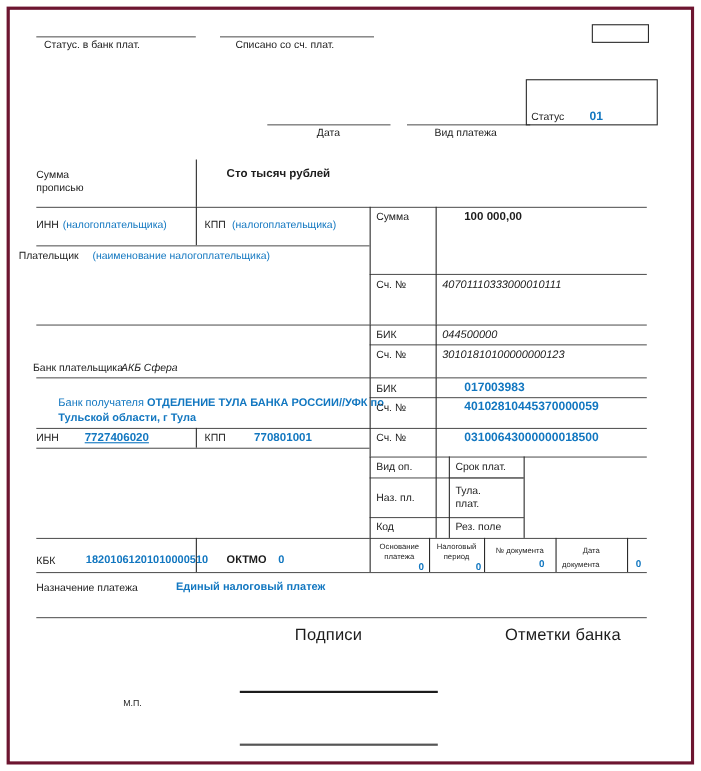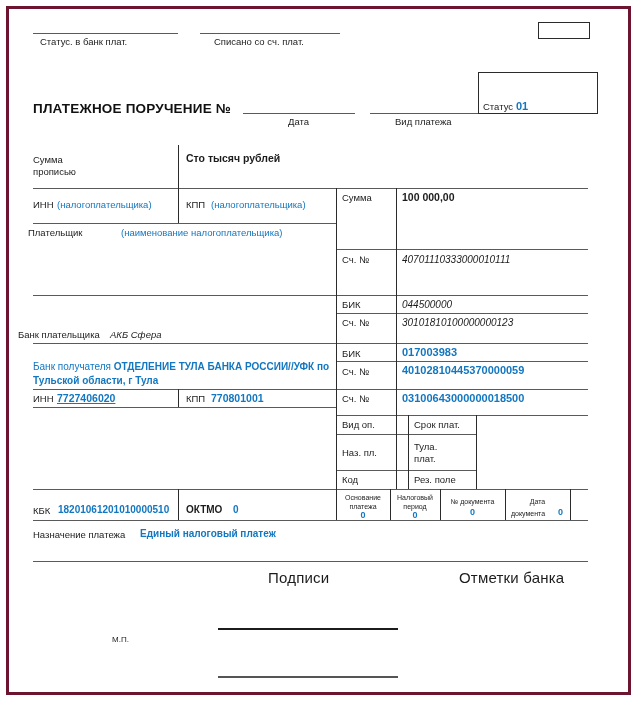--- a/index.html
+++ b/index.html
@@ -60,21 +60,21 @@
   }
   .t {
     position: absolute;
     font-size: 9.5px;
     color: #1c1c1c;
     line-height: 12px;
     white-space: nowrap;
   }
   .t.small { font-size: 8px; line-height: 10px; }
   .t.tiny  { font-size: 7px;  line-height: 9px; }
-  .b  { font-weight: bold; }
+  .b  { font-weight: bold; margin-left: 20px; }
   .it { font-style: italic; }
   .blue { color: #1277c0; }
   .ctr { text-align: center; }
   .wrap { white-space: normal; }
 
   
   .headline {
     font-size: 13.5px;
     font-weight: bold;
     letter-spacing: 0.2px;
@@ -101,21 +101,20 @@
   </div>
 
   <div class="hr" style="left:33px; top:33px; width:145px;"></div>
   <div class="t" style="left:40px; top:36px;">Статус. в банк плат.</div>
 
   <div class="hr" style="left:200px; top:33px; width:140px;"></div>
   <div class="t" style="left:214px; top:36px;">Списано со сч. плат.</div>
 
   <div class="box" style="left:538px; top:22px; width:52px; height:17px;"></div>
 
-  <div class="t headline" style="left:33px; top:103px;">ПЛАТЕЖНОЕ ПОРУЧЕНИЕ №</div>
 
   <div class="hr" style="left:243px; top:113px; width:112px;"></div>
   <div class="t" style="left:288px; top:116px;">Дата</div>
 
   <div class="hr" style="left:370px; top:113px; width:112px;"></div>
   <div class="t" style="left:395px; top:116px;">Вид платежа</div>
 
   <div class="box" style="left:478px; top:72px; width:120px; height:42px;"></div>
   <div class="t" style="left:483px; top:101px;">Статус</div>
   <div class="t b blue" style="left:516px; top:100px; font-size:11px;">01</div>
@@ -137,32 +136,32 @@
   <div class="t" style="left:33px; top:199px;">ИНН</div>
   <div class="t blue" style="left:57px; top:199px;">(налогоплательщика)</div>
 
   <div class="t" style="left:186px; top:199px;">КПП</div>
   <div class="t blue" style="left:211px; top:199px;">(налогоплательщика)</div>
 
   <div class="vr" style="left:178px; top:188px; height:35px;"></div>
 
   <div class="hr" style="left:33px; top:223px; width:303px;"></div>
 
-  <div class="t" style="left:28px; top:227px;">Плательщик</div>
-  <div class="t blue" style="left:84px; top:227px;margin-left:37px;">(наименование налогоплательщика)</div>
+  <div class="t" style="left:17px; top:227px;">Плательщик</div>
+  <div class="t blue" style="left:84px; top:227px;">(наименование налогоплательщика)</div>
 
   <div class="hr" style="left:33px; top:295px; width:303px;"></div>
 
   <div class="hr" style="left:336px; top:249px; width:252px;"></div>
   <div class="vr" style="left:336px; top:249px; height:46px;"></div>
   <div class="vr" style="left:396px; top:249px; height:46px;"></div>
   <div class="t" style="left:342px; top:254px;">Сч. №</div>
   <div class="t it" style="left:402px; top:254px; font-size:10px;">40701110333000010111</div>
 
-  <div class="t" style="left:18px; top:329px;">Банк плательщика</div>
+  <div class="t" style="left:30px; top:329px;">Банк плательщика</div>
   <div class="t it" style="left:110px; top:329px;">АКБ Сфера</div>
 
   <div class="hr" style="left:336px; top:295px; width:252px;"></div>
   <div class="hr" style="left:336px; top:313px; width:252px;"></div>
   <div class="vr" style="left:336px; top:295px; height:48px;"></div>
   <div class="vr" style="left:396px; top:295px; height:48px;"></div>
 
   <div class="t" style="left:342px; top:299px;">БИК</div>
   <div class="t it" style="left:402px; top:299px; font-size:10px;">044500000</div>
 

